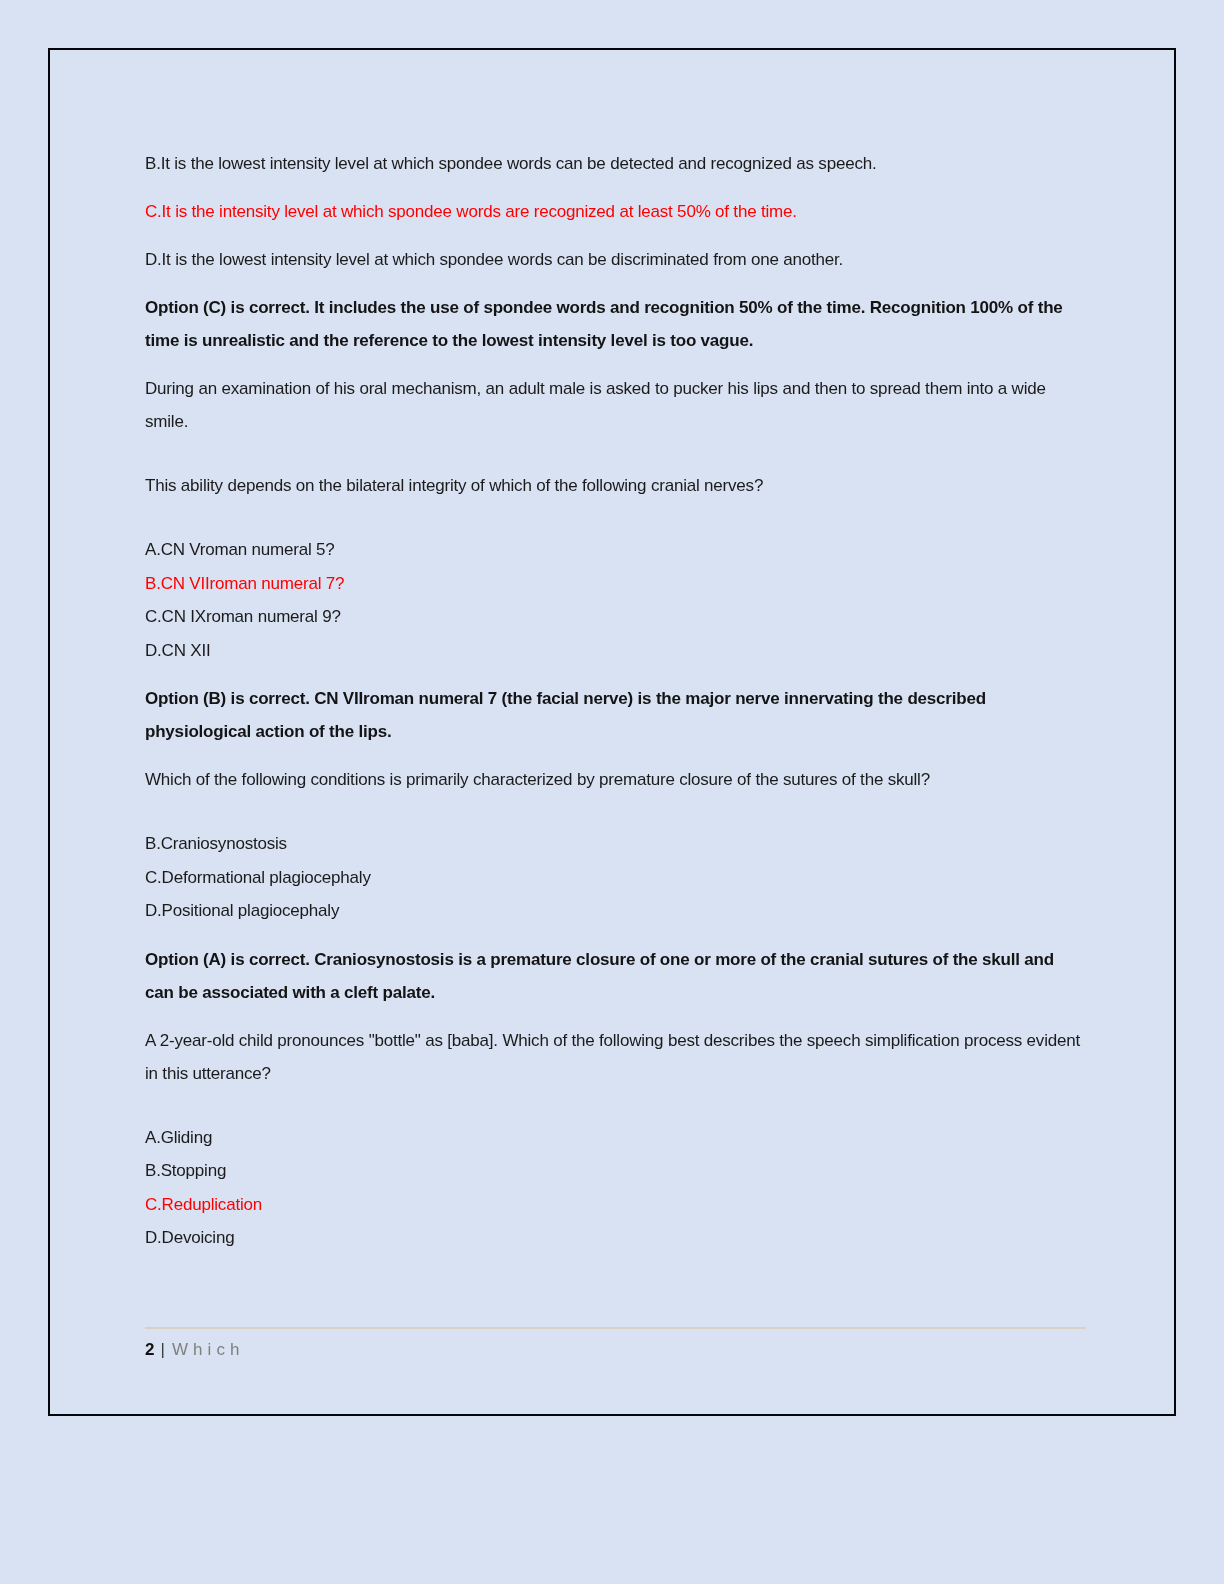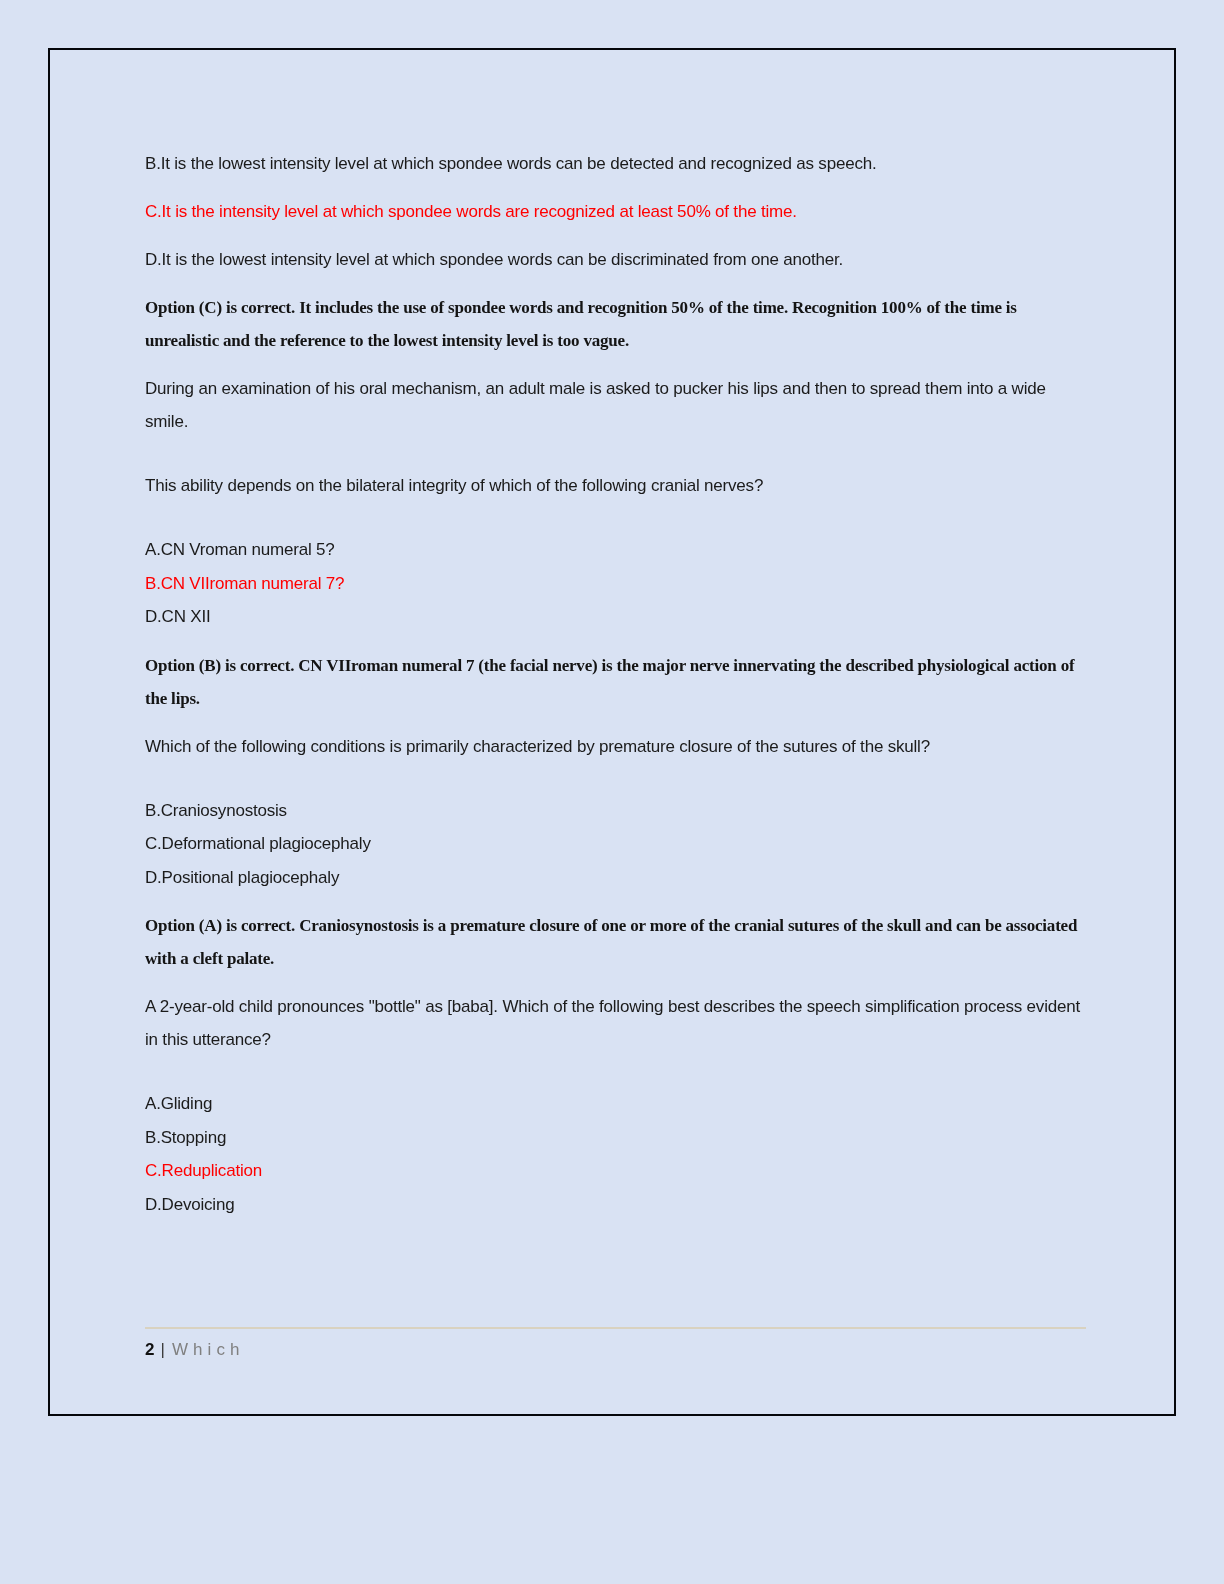--- a/index.html
+++ b/index.html
@@ -27,21 +27,21 @@
   }
   .content{
     position:absolute;
     left:95px;right:88px;top:97px;
     color:var(--ink);
     font-size:17px;
     line-height:33px;
     letter-spacing:-0.2px;
   }
   .para{margin:0 0 15px 0;}
-  .para.answer{font-weight:700;color:#141414;font-family:Liberation Serif, serif;}
+  .para.answer{font-weight:700;color:#141414;}
   .para.red{color:var(--red);}
   .options{margin:0 0 15px 0;}
   .gap{margin-top:31px;}
   .opt-line{line-height:33.5px;}
   .opt-line.correct{color:var(--red);}
   .footer{
     position:absolute;
     left:95px;right:88px;bottom:52px;
   }
   .footer-rule{
@@ -64,20 +64,21 @@
   <div class="content" id="doc-content">
       <p class="para normal">B.It is the lowest intensity level at which spondee words can be detected and recognized as speech.</p>
       <p class="para red">C.It is the intensity level at which spondee words are recognized at least 50% of the time.</p>
       <p class="para normal">D.It is the lowest intensity level at which spondee words can be discriminated from one another.</p>
       <p class="para answer">Option (C) is correct. It includes the use of spondee words and recognition 50% of the time. Recognition 100% of the time is unrealistic and the reference to the lowest intensity level is too vague.</p>
       <p class="para normal">During an examination of his oral mechanism, an adult male is asked to pucker his lips and then to spread them into a wide smile.</p>
       <p class="para normal gap">This ability depends on the bilateral integrity of which of the following cranial nerves?</p>
       <div class="options gap">
         <div class="opt-line">A.CN Vroman numeral 5?</div>
         <div class="opt-line correct">B.CN VIIroman numeral 7?</div>
+        <div class="opt-line">C.CN IXroman numeral 9?</div>
         <div class="opt-line">D.CN XII</div>
       </div>
       <p class="para answer">Option (B) is correct. CN VIIroman numeral 7 (the facial nerve) is the major nerve innervating the described physiological action of the lips.</p>
       <p class="para normal">Which of the following conditions is primarily characterized by premature closure of the sutures of the skull?</p>
       <div class="options gap">
         <div class="opt-line">B.Craniosynostosis</div>
         <div class="opt-line">C.Deformational plagiocephaly</div>
         <div class="opt-line">D.Positional plagiocephaly</div>
       </div>
       <p class="para answer">Option (A) is correct. Craniosynostosis is a premature closure of one or more of the cranial sutures of the skull and can be associated with a cleft palate.</p>

